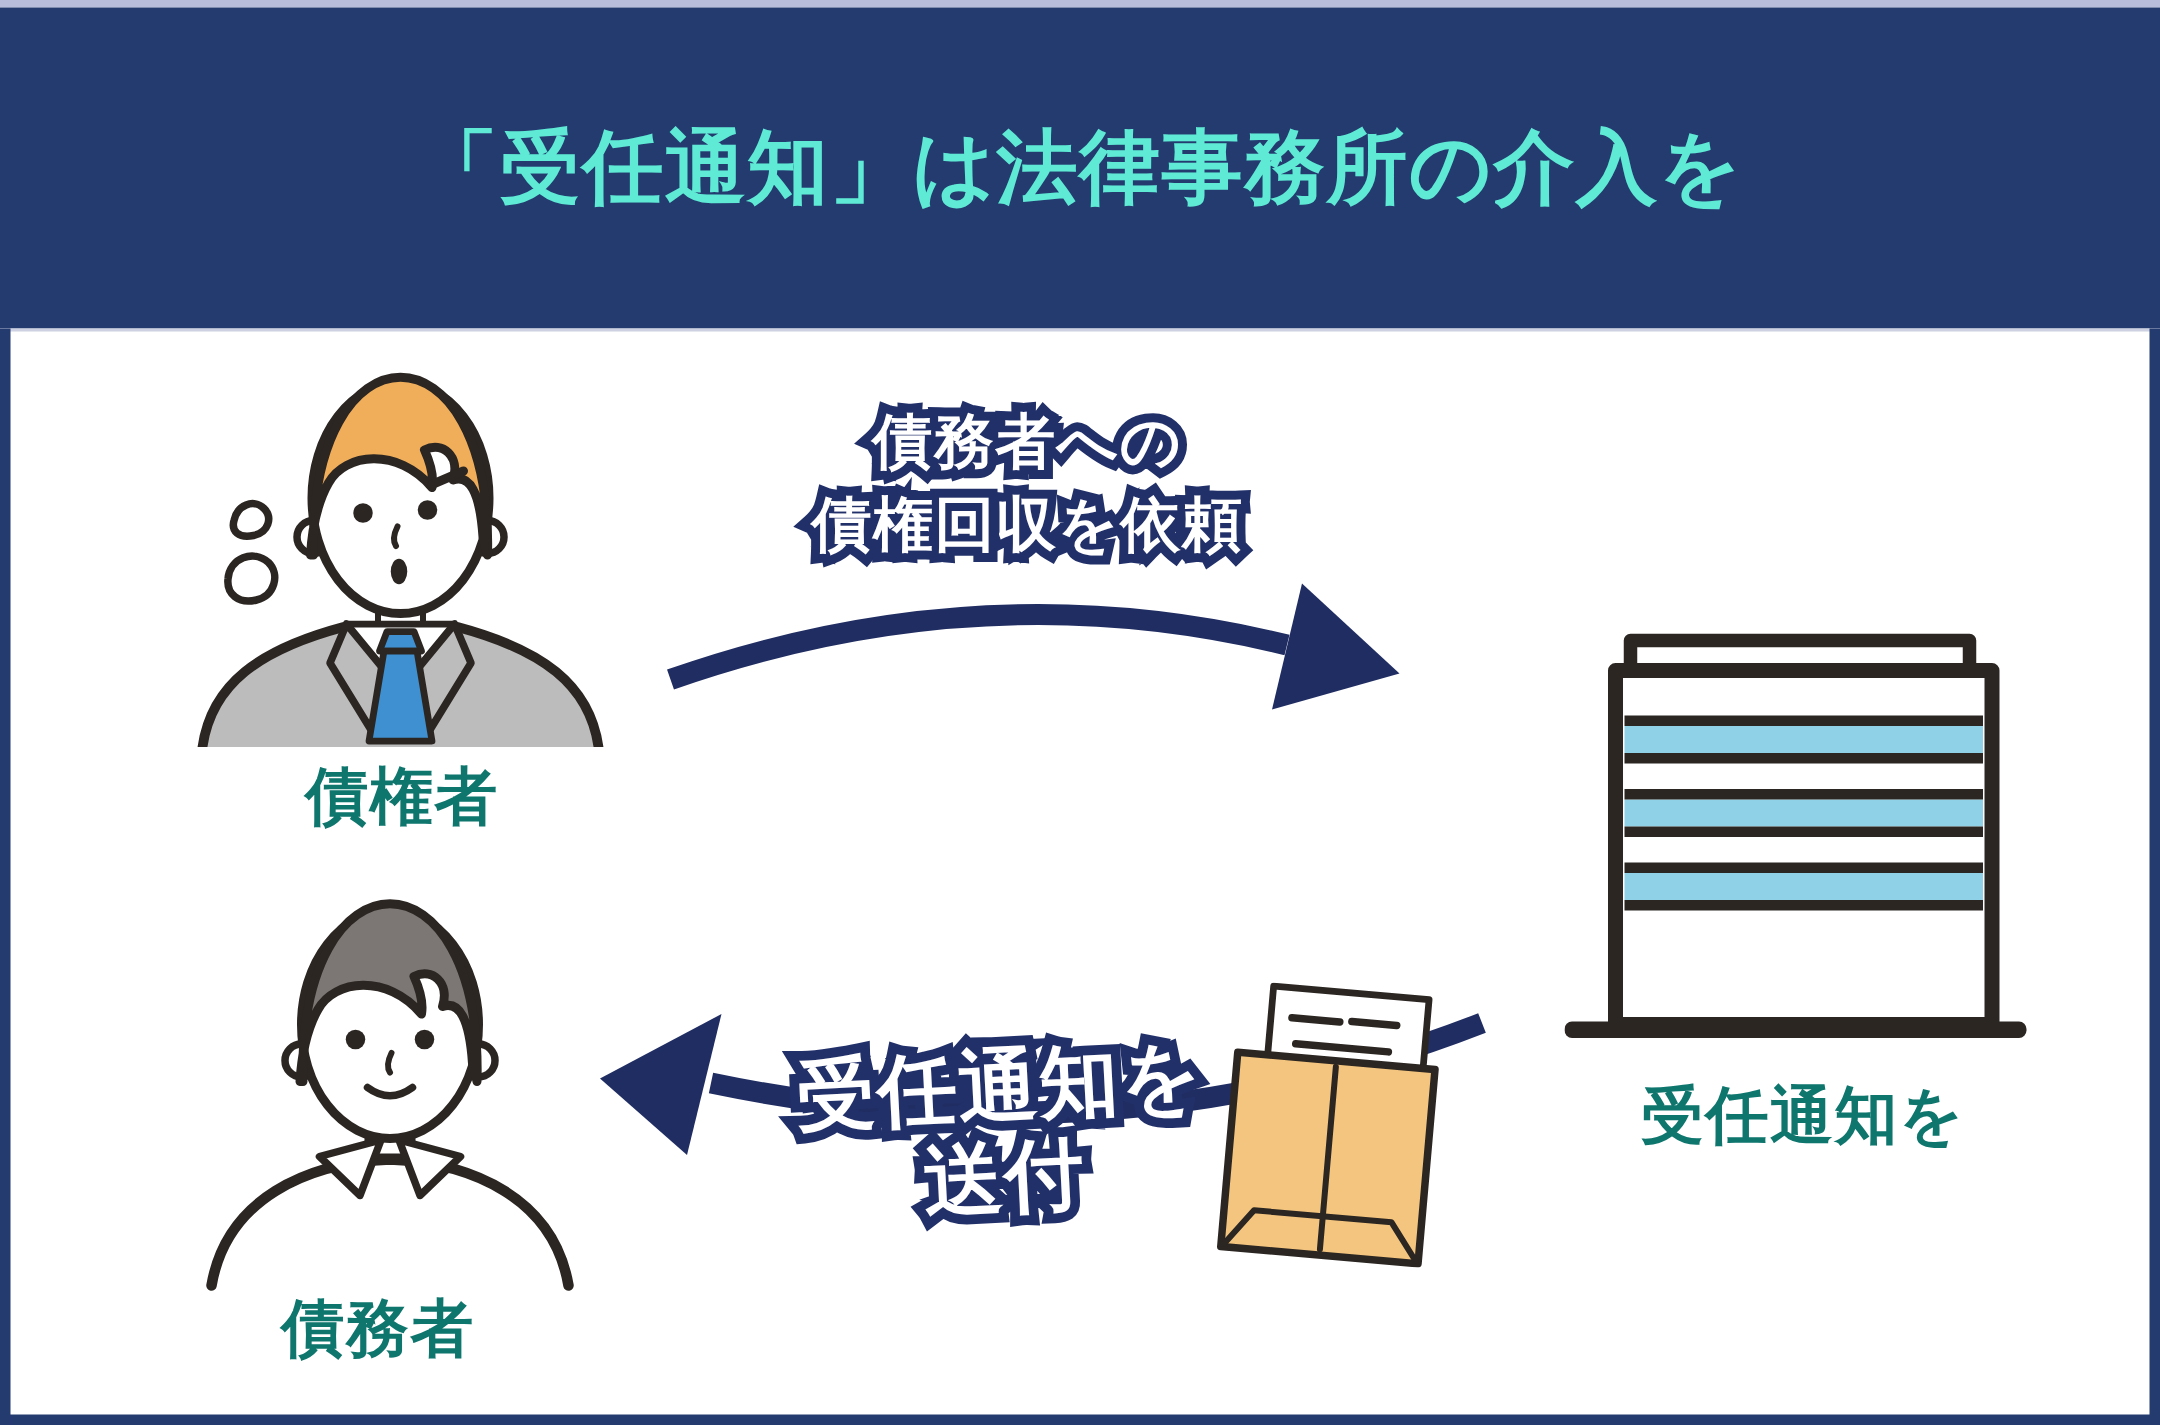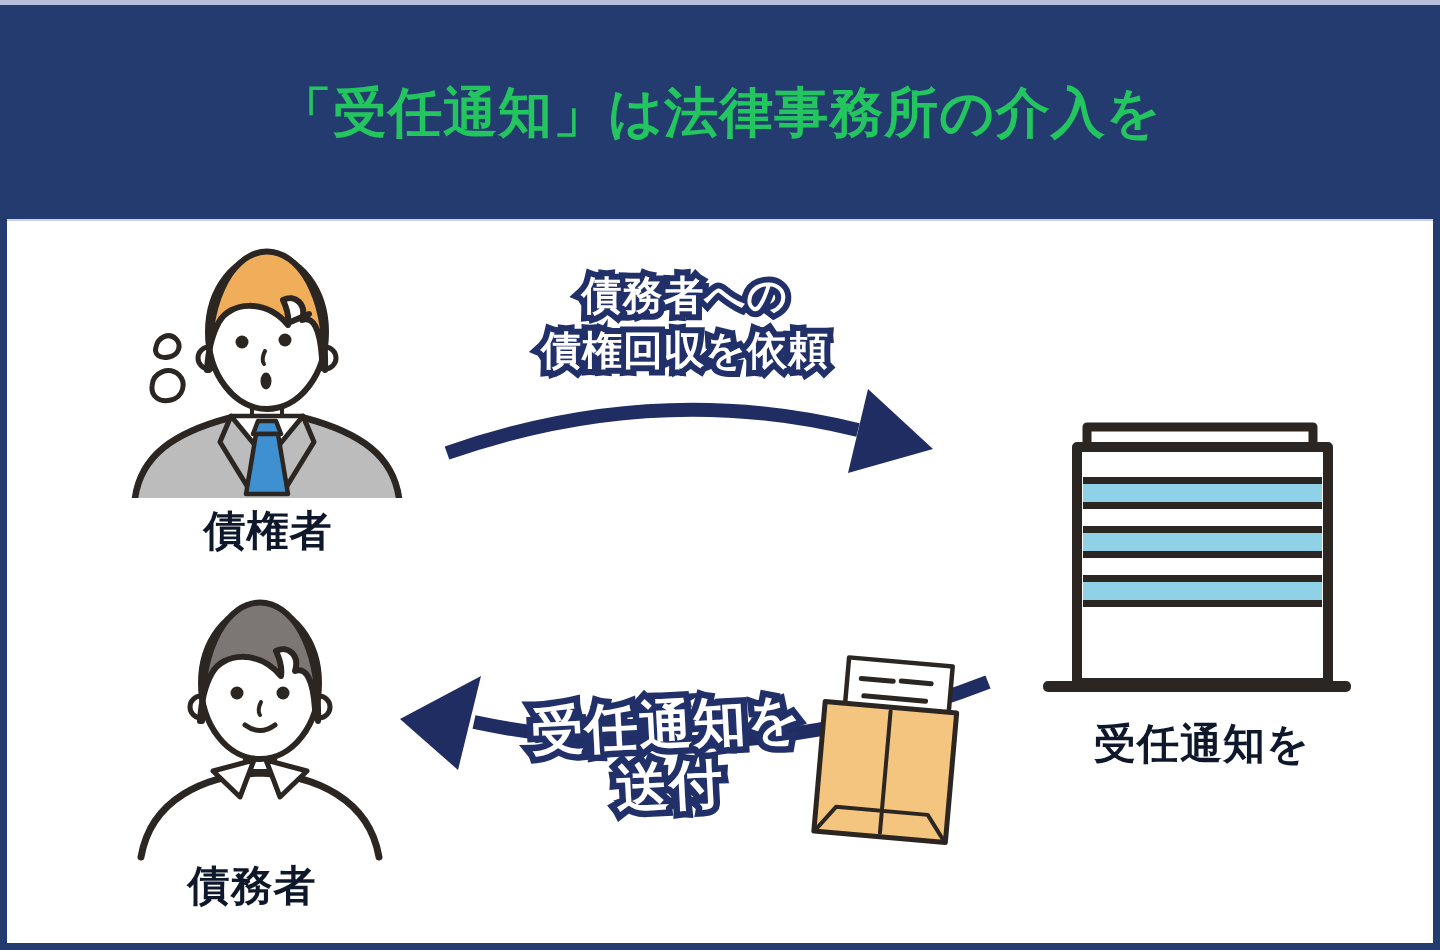--- a/index.html
+++ b/index.html
@@ -2,33 +2,33 @@
 <html><head>
 <meta charset="utf-8">
 <style>
   html,body{margin:0;padding:0;background:#ffffff;}
   body{font-family:"Liberation Sans","DejaVu Sans",sans-serif;}
   .canvas{position:relative;width:1440px;height:950px;background:#ffffff;overflow:hidden;}
   .top-strip{position:absolute;left:0;top:0;width:1440px;height:5px;background:#B7BDDA;}
   .header{position:absolute;left:0;top:5px;width:1440px;height:214px;background:#243B70;
           display:flex;flex-direction:column;justify-content:center;align-items:center;}
   .header-sep{position:absolute;left:0;top:219px;width:1440px;height:2px;background:#CDD1E2;}
-  .title-line{color:#22c55e;font-size:54px;font-weight:800;line-height:66px;letter-spacing:1px;text-align:left;}
+  .title-line{color:#5eead4;font-size:54px;font-weight:800;line-height:66px;letter-spacing:1px;text-align:left;}
   .content-frame{position:absolute;left:0;top:219px;width:1440px;height:731px;box-sizing:border-box;
           border-left:7px solid #243B70;border-right:7px solid #243B70;border-bottom:7px solid #243B70;
           pointer-events:none;}
   .arrows-layer{position:absolute;left:0;top:220px;width:1440px;height:730px;}
   .arrow-text{position:absolute;text-align:center;font-weight:800;}
   .otl{position:relative;display:block;}
   .otl .s{position:absolute;left:0;right:0;top:0;color:#22306A;-webkit-text-stroke:12px #22306A;}
   .otl .f{position:relative;color:#ffffff;}
   .request-text{left:425px;top:268px;width:520px;font-size:40px;line-height:55px;letter-spacing:1px;}
   .notice-text{left:408px;top:694px;width:520px;font-size:53px;line-height:61px;letter-spacing:1px;transform:rotate(-3deg);}
   .notice-text .s{-webkit-text-stroke:13px #22306A;}
-  .label{position:absolute;font-size:42px;font-weight:600;color:#0f172a;text-align:center;letter-spacing:1px;}
+  .label{position:absolute;font-size:42px;font-weight:600;color:#0f766e;text-align:center;letter-spacing:1px;}
   .label-creditor{left:128px;top:503px;width:280px;}
   .label-debtor{left:112px;top:858px;width:280px;}
   .label-office{left:1047px;top:716px;width:310px;}
   svg{position:absolute;}
 </style>
 </head>
 <body>
 
 <div class="canvas">
 

